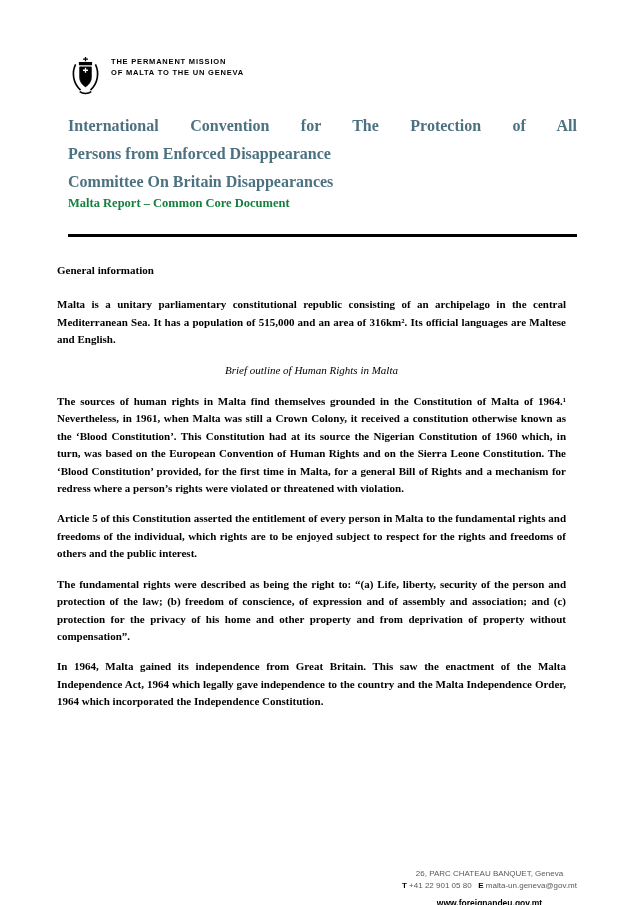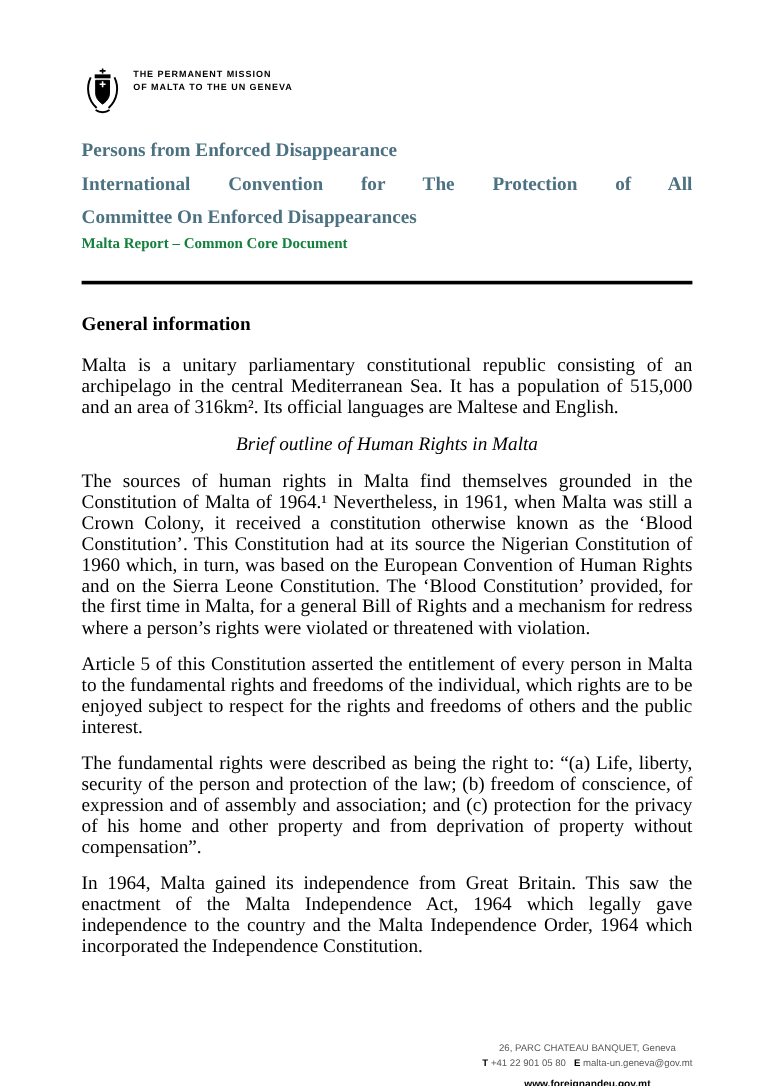--- a/index.html
+++ b/index.html
@@ -62,33 +62,33 @@
     left: 68px;
     width: 509px;
     height: 3px;
     background: #000000;
   }
 
   
   .body-content {
     position: absolute;
     top: 262px;
-    left: 68px;
+    left: 57px;
     width: 509px;
-    font-size: 16px;
+    font-size: 11px;
     line-height: 17.4px;
     text-align: justify;
     color: #000000;
   }
   .section-heading {
     font-weight: bold;
     margin-bottom: 17px;
     text-align: left;
   }
-  .para { margin-bottom: 13px; }
+  .para { margin-bottom: 13px; font-weight: bold; }
   .italic-heading {
     font-style: italic;
     text-align: center;
     margin: 2px 0 14px 0;
   }
 
   
   .footnote-block {
     position: absolute;
     left: 68px;
@@ -145,23 +145,23 @@
         <path d="M13 43 C17 46 23 46 27 43" fill="none" stroke="#000" stroke-width="2"></path>
       </svg>
     </span>
     <div class="mission-text">
       <div>THE PERMANENT MISSION</div>
       <div>OF MALTA TO THE UN GENEVA</div>
     </div>
   </div>
 
   <div class="title-block">
+    <div class="title-line justify-full">International Convention for The Protection of All</div>
     <div class="title-line">Persons from Enforced Disappearance</div>
-    <div class="title-line justify-full">International Convention for The Protection of All</div>
-    <div class="title-line">Committee On Enforced Disappearances</div>
+    <div class="title-line">Committee On Britain Disappearances</div>
   </div>
 
   <div class="subtitle">Malta Report – Common Core Document</div>
 
   <div class="rule"></div>
 
   <div class="body-content">
     <div class="section-heading">General information</div>
     <div class="para">Malta is a unitary parliamentary constitutional republic consisting of an archipelago in the central Mediterranean Sea.  It has a population of 515,000 and an area of 316km².  Its official languages are Maltese and English.</div>
     <div class="italic-heading">Brief outline of Human Rights in Malta</div>

